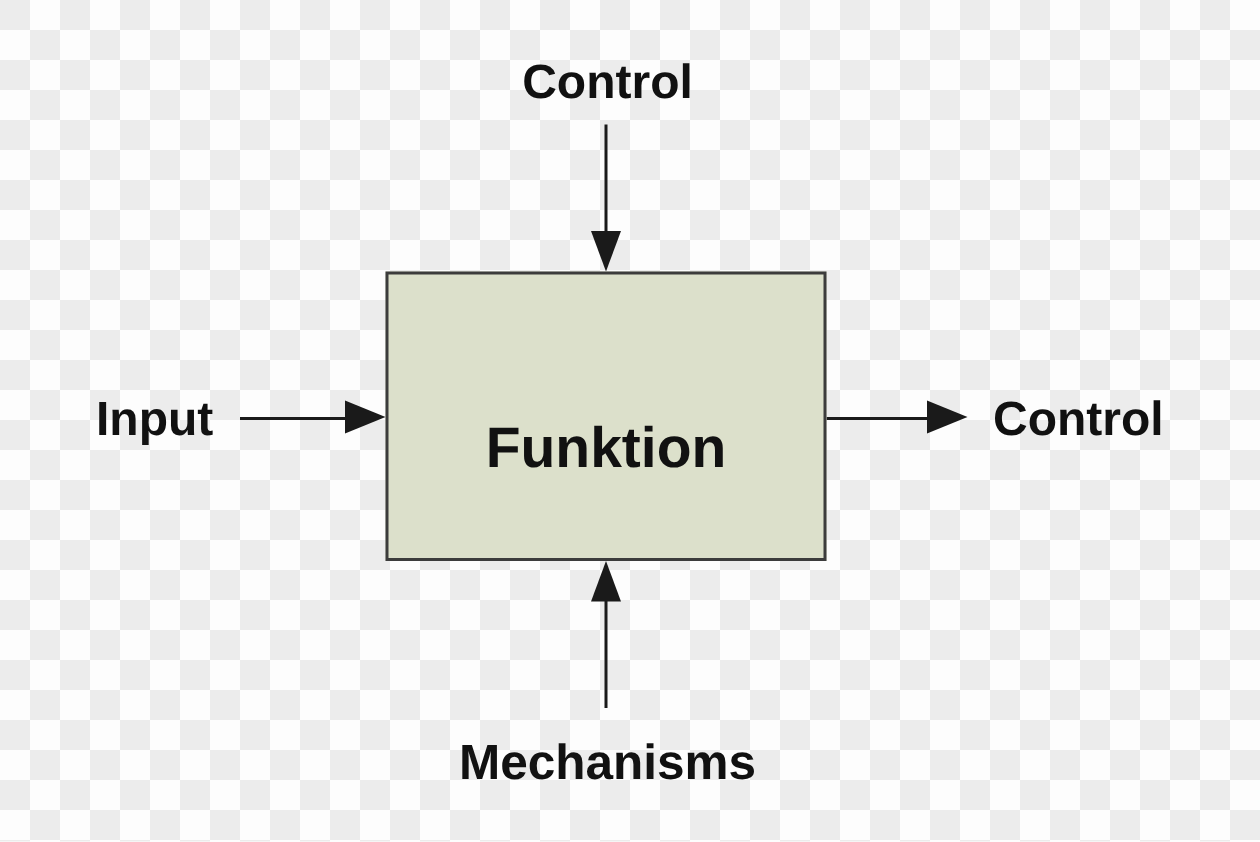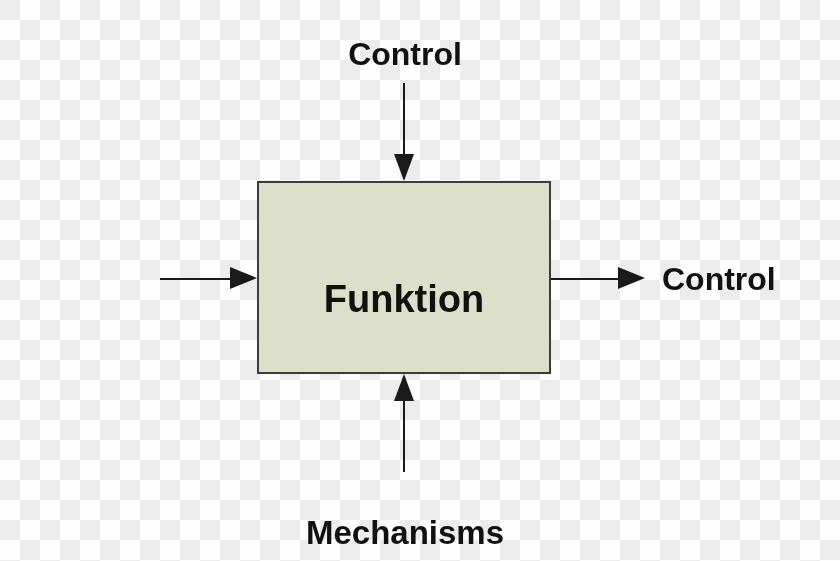--- a/index.html
+++ b/index.html
@@ -43,21 +43,20 @@
     left: 662px;
     top: 279px;
     transform: translateY(-50%);
     font-size: 32px;
   }
   .label-mechanisms {
     left: 405px;
     top: 508px;
     transform: translate(-50%, -50%);
     font-size: 33px;
-    margin-top: 24px;
   }
   .function-box {
     position: absolute;
     left: 257px;
     top: 181px;
     width: 290px;
     height: 189px;
     background: var(--node-fill, #dce0cb);
     border: 2px solid var(--node-border, #3c3c3c);
     display: flex;
@@ -115,20 +114,21 @@
     border-bottom: 27px solid var(--arrow, #1a1a1a);
   }
 </style>
 </head>
 <body>
 
 <div class="stage">
 
   <div class="label label-control">Control</div>
 
+  <div class="label label-input">Input</div>
 
   <div class="label label-output">Control</div>
 
   <div class="label label-mechanisms">Mechanisms</div>
 
   <div class="line line-v control-line"></div>
   <div class="head control-head"></div>
 
   <div class="line line-h input-line"></div>
   <div class="head input-head"></div>

